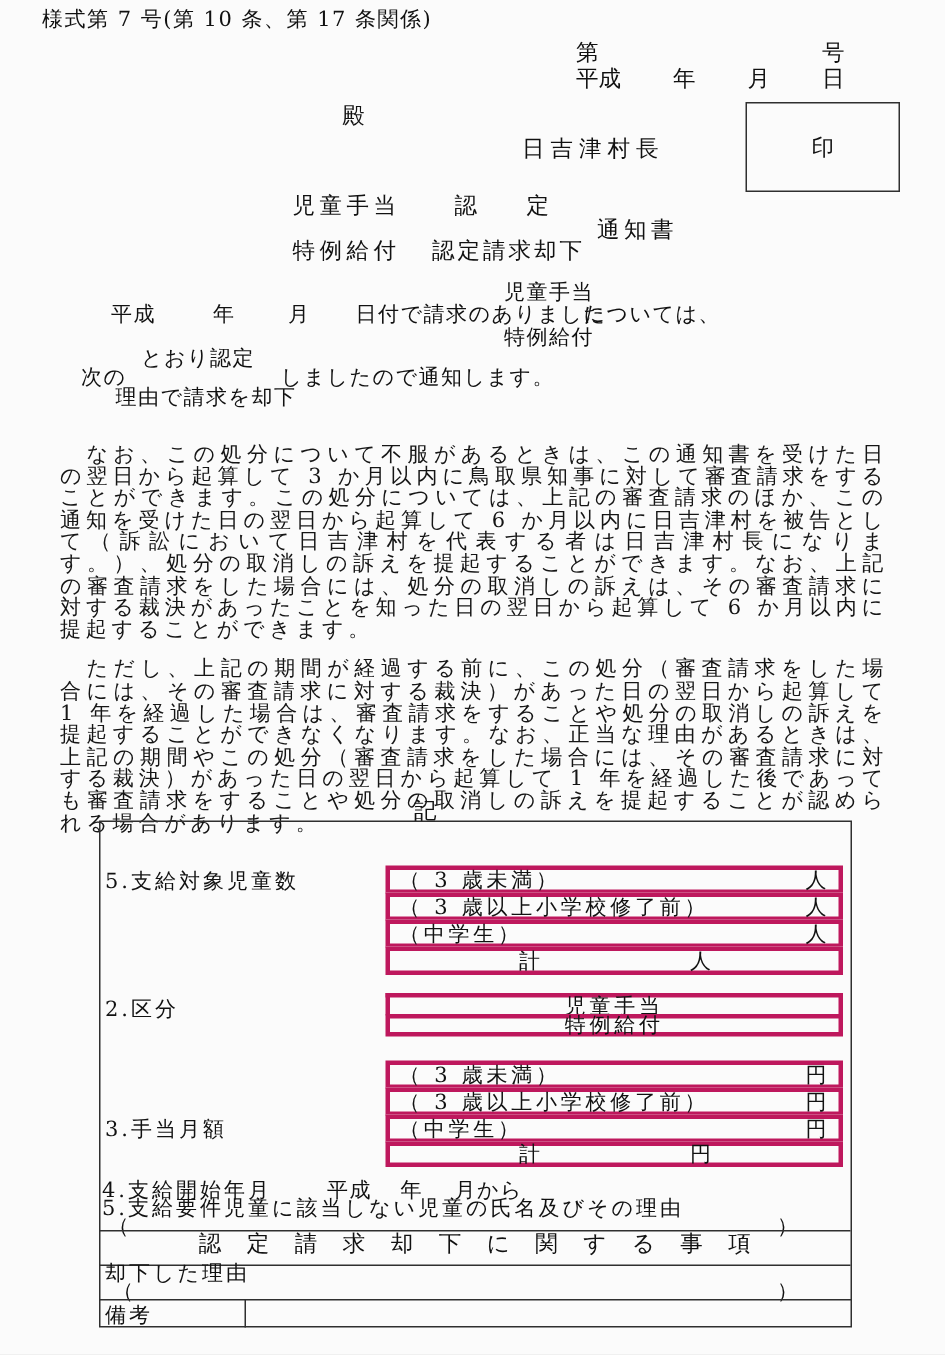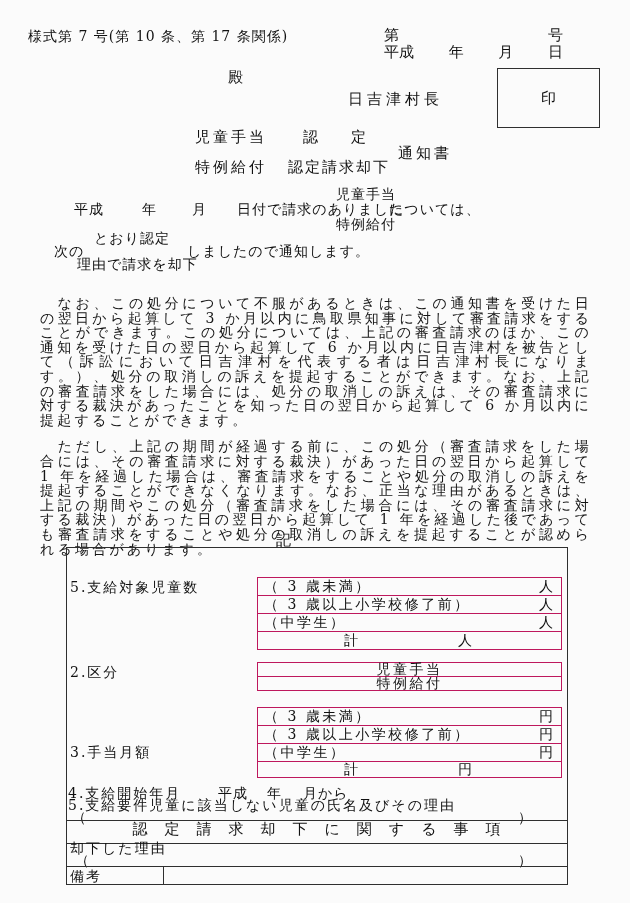--- a/index.html
+++ b/index.html
@@ -13,41 +13,41 @@
   .ls1 { letter-spacing:1px; } .ls2 { letter-spacing:2px; }
   .ls3 { letter-spacing:3px; } .ls4 { letter-spacing:4px; }
   .row { display:flex; justify-content:space-between; }
   .bx  { border:1px solid #2f2f2f; box-sizing:border-box; }
   .paras { position:absolute; left:28px; top:284px; width:576px;
            font-size:14px; letter-spacing:3.2px; line-height:14.6px;
            text-align:justify; color:#151515; }
   .paras p { margin:12px; }
   
   .ntable { position:absolute; left:257px; width:305px; box-sizing:border-box; }
-  .trow { position:relative; box-sizing:border-box; border:1px solid #be185d;
+  .trow { position:relative; box-sizing:border-box; border:3px solid #be185d;
           margin-top:-1px; display:flex; align-items:center;
           font-size:14px; letter-spacing:2.5px; background:#fbfbfb; }
   .trow:first-child { margin-top:0; }
   .trow .lab { padding-left:6px; }
   .trow .unit { margin-left:auto; padding-right:8px; letter-spacing:0; }
   .trow.center { justify-content:center; letter-spacing:2.5px; }
   .trow.dashed { border-bottom:1px dashed #6a6a6a; }
   .trow.total .t-lab { padding-left:86px; letter-spacing:0; }
   .trow.total .t-unit { padding-left:100px; letter-spacing:0; }
   .sect-hd { position:absolute; left:66px; width:501px; box-sizing:border-box;
              text-align:center; font-size:15px; }
   .sp33 { letter-spacing:33px; margin-right:-33px; }
   .sp17 { letter-spacing:17px; margin-right:-17px; }
 </style>
 </head>
 <body>
 
 <div class="page">
 
-  <div class="abs f14 ls1" style="left:28px; top:28px;">様式第 7 号(第 10 条、第 17 条関係)</div>
+  <div class="abs f14 ls1" style="left:28px; top:4px;">様式第 7 号(第 10 条、第 17 条関係)</div>
 
   <div class="abs row f15" style="left:384px; top:26px; width:179px;">
     <span>第</span>
     <span>号</span>
   </div>
 
   <div class="abs row f15" style="left:384px; top:43px; width:179px;">
     <span>平成</span>
     <span>年</span>
     <span>月</span>

